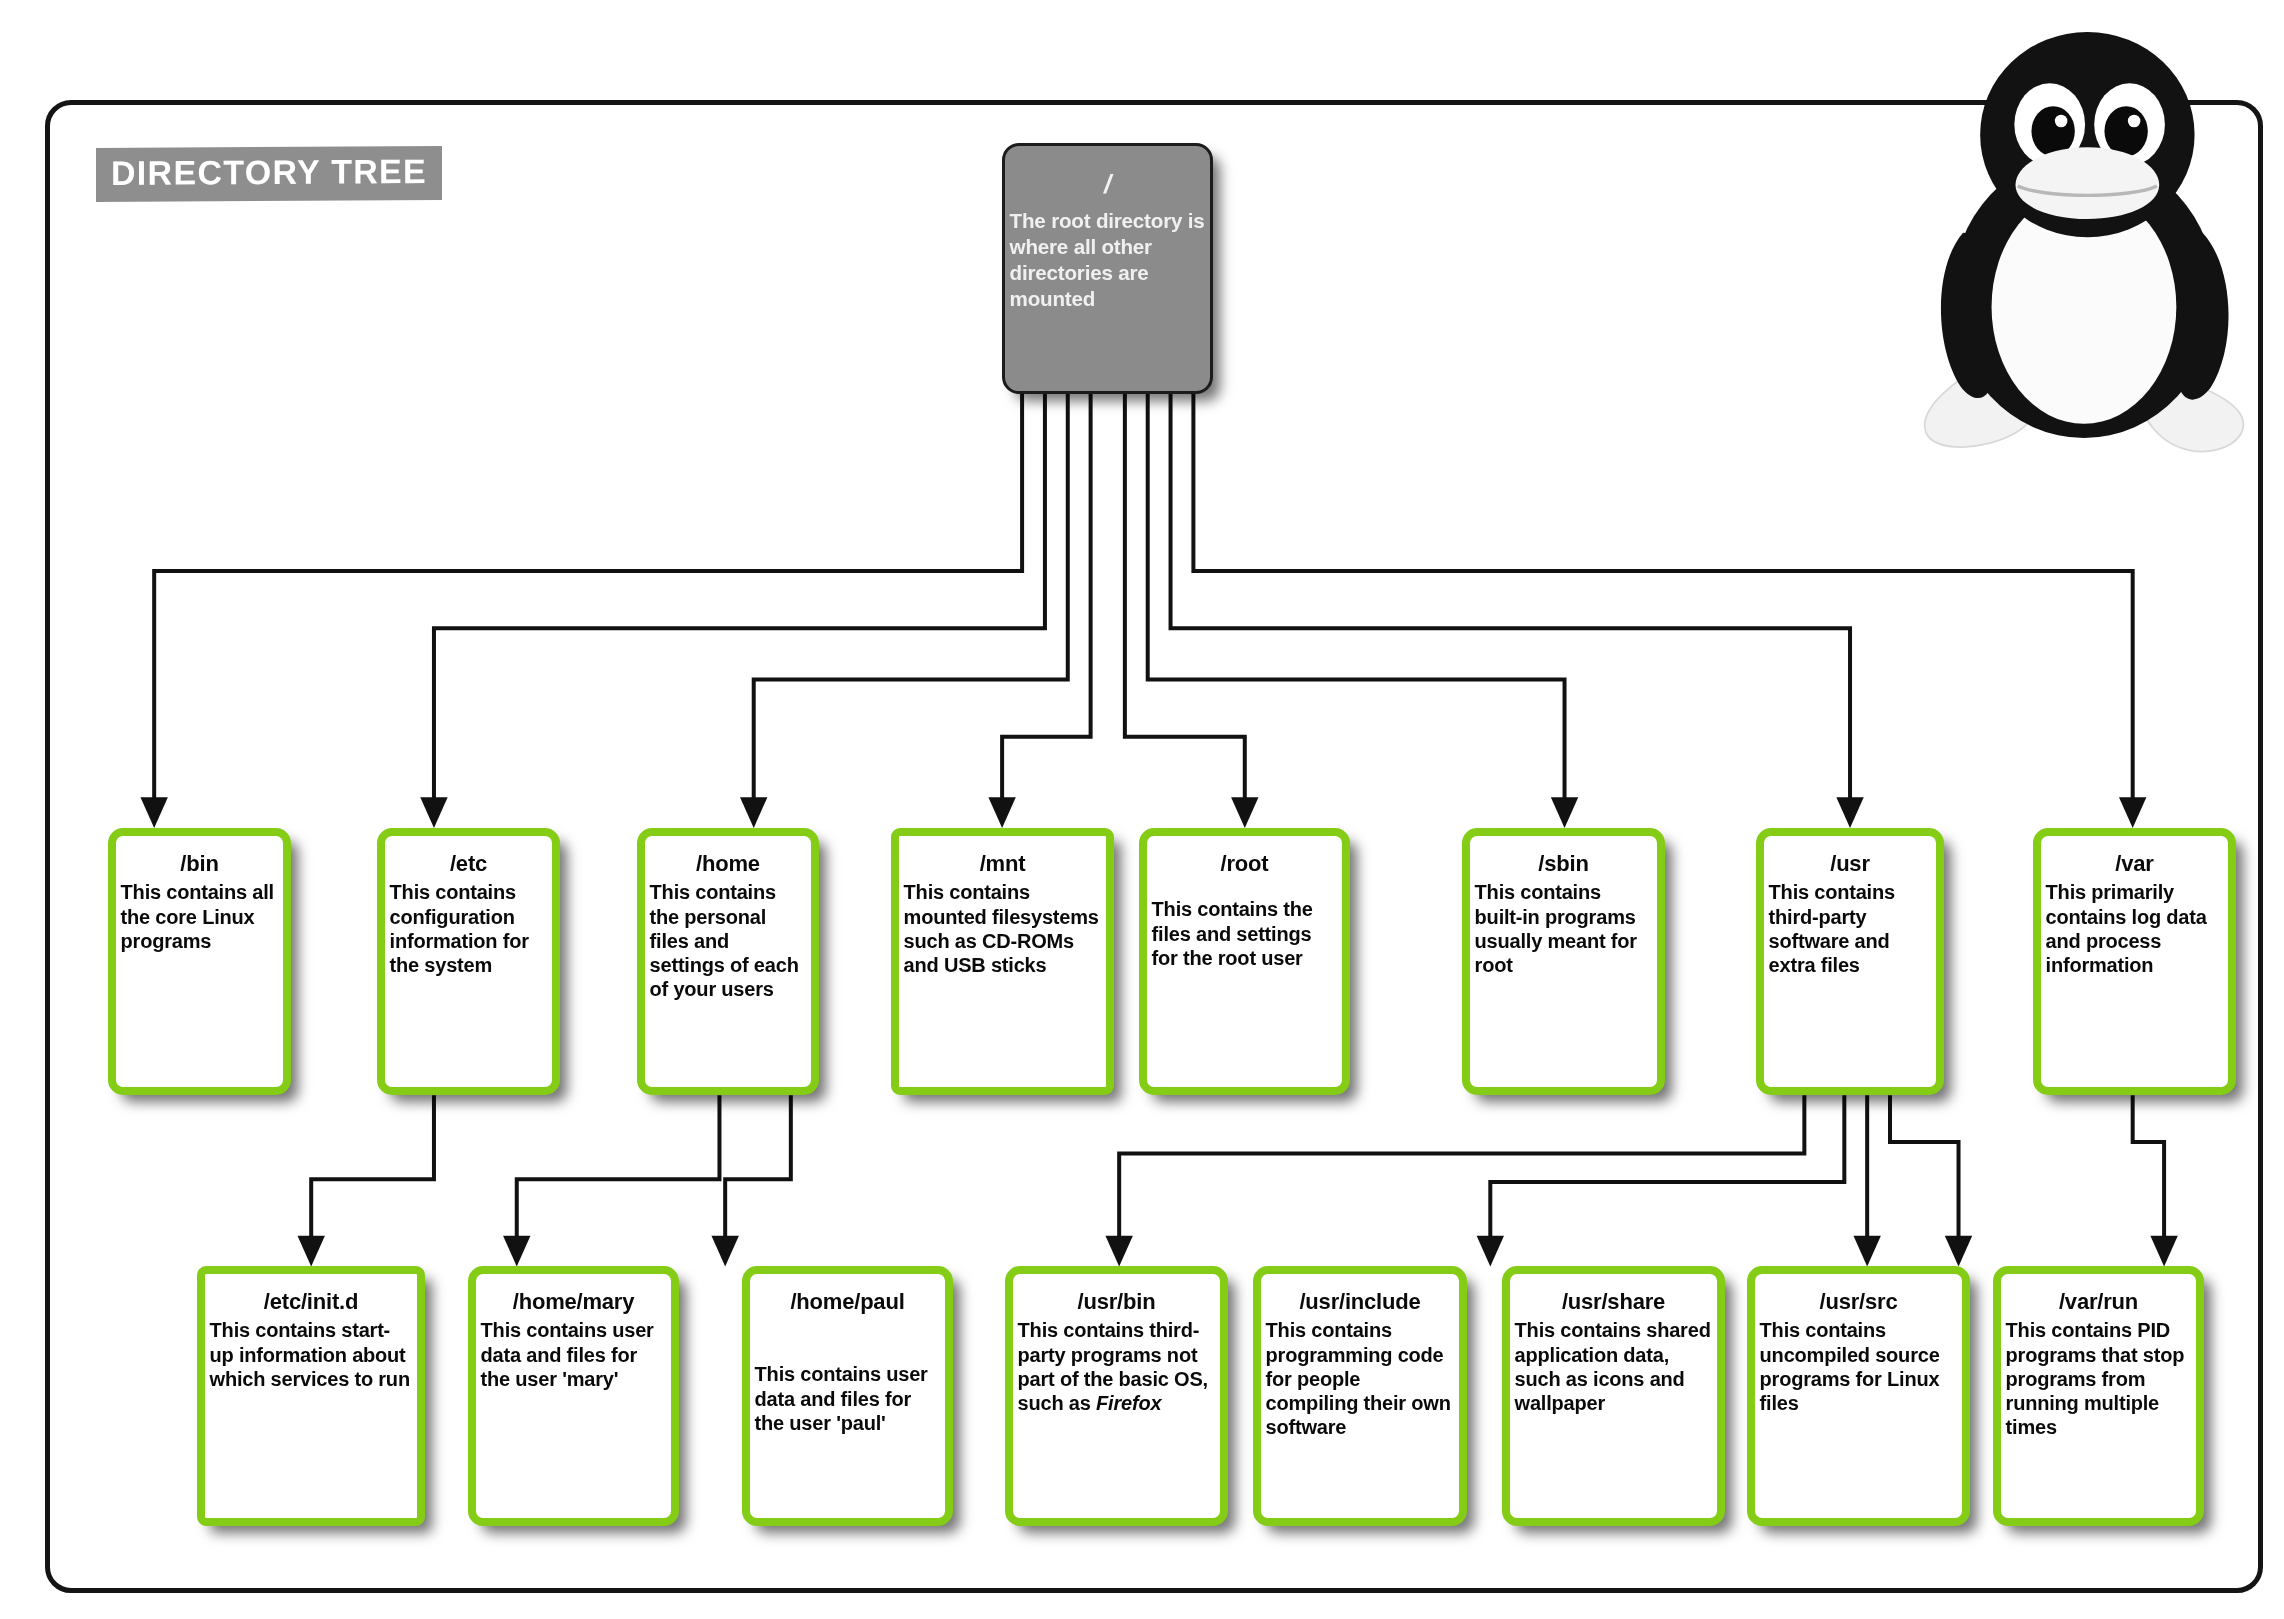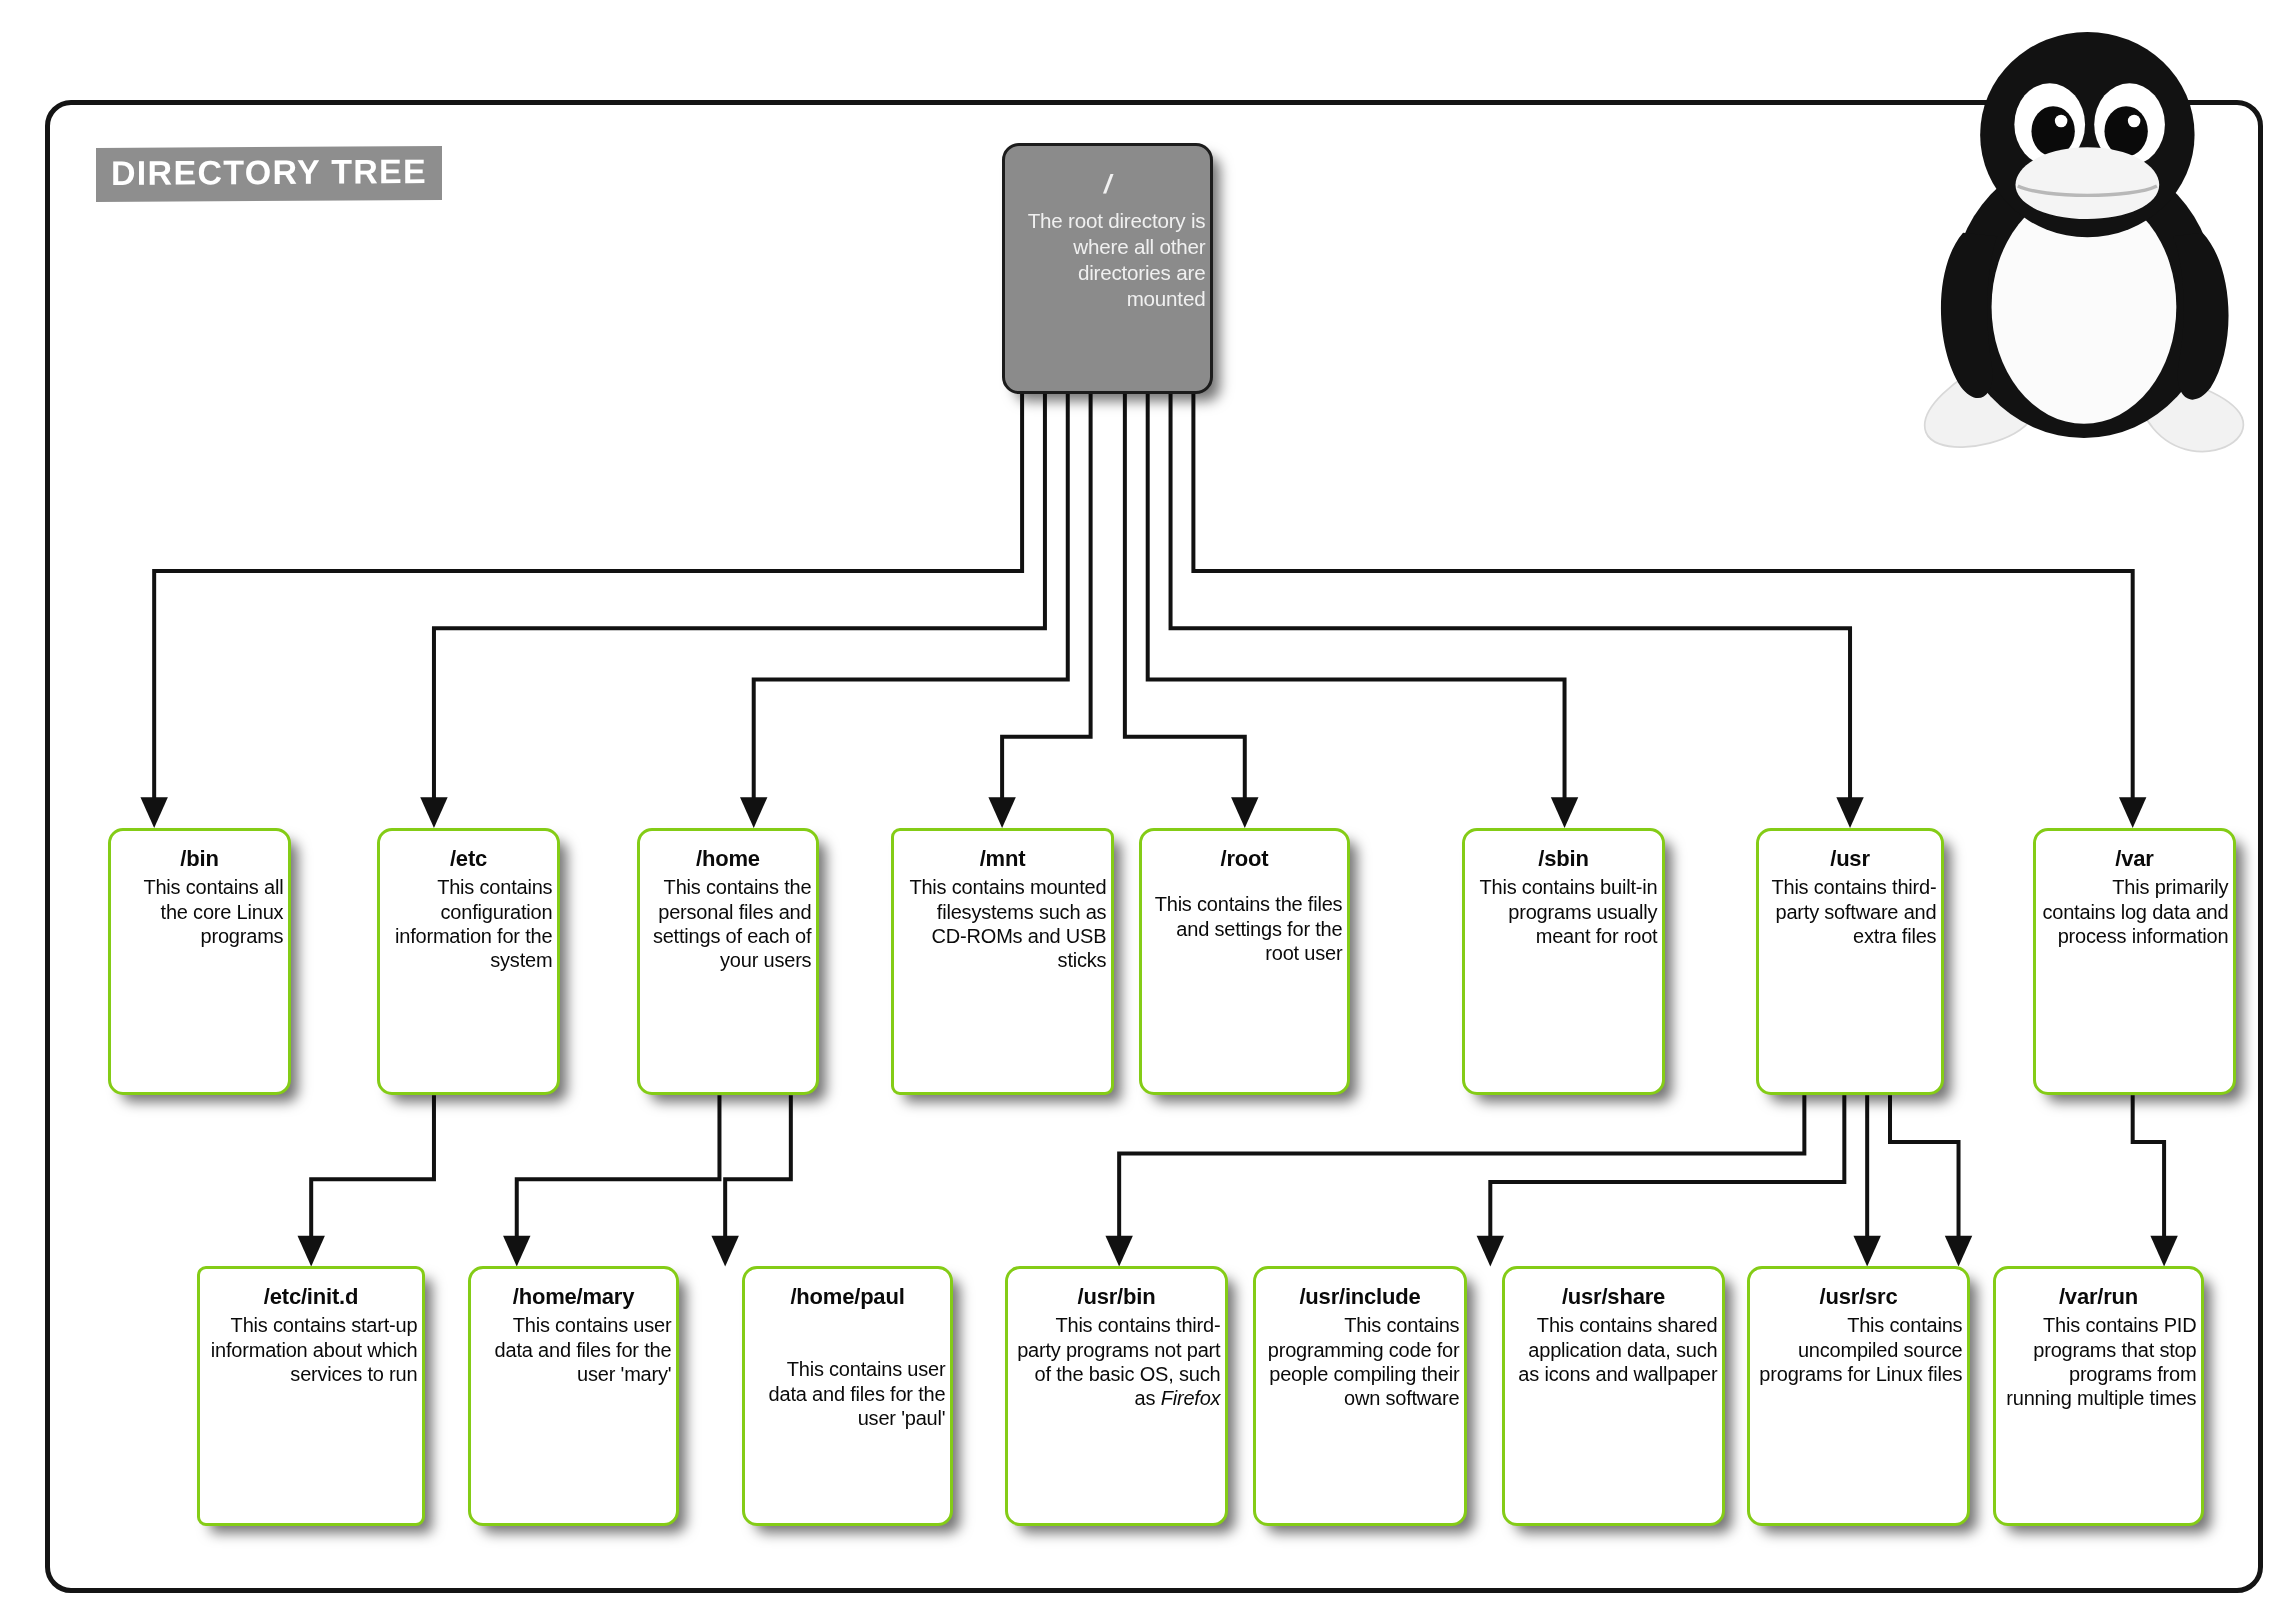--- a/index.html
+++ b/index.html
@@ -45,21 +45,21 @@
     width:2284px;height:1620px;
     pointer-events:none;
   }
   #wires path{fill:none;stroke:#111111;stroke-width:7;}
   #wires polygon{fill:#111111;}
 
   
   .node{
     position:absolute;
     box-sizing:border-box;
-    border:3px solid #84cc16;
+    border:8px solid #84cc16;
     border-radius:15px;
     background:#ffffff;
     box-shadow:9.7px 9.7px 12.6px -3.4px rgba(0,0,0,0.55);
     display:flex;
     flex-direction:column;
     align-items:center;
     padding-top:15px;
     overflow:hidden;
   }
   .node .path-label{
@@ -67,23 +67,24 @@
     font-weight:bold;
     color:#0a0a0a;
     letter-spacing:-0.2px;
     white-space:nowrap;
     margin-bottom:3.4px;
   }
   .node .desc{
     font-size:20px;
     line-height:1.21;
     color:#0a0a0a;
-    text-align:right;
+    text-align:left;
     padding:0 4.6px;
     letter-spacing:-0.2px;
+    font-weight:bold;
   }
   .node .desc i{font-style:italic;}
 
   
   #root-node{
     left:1002px;top:143px;
     width:211px;height:251px;
     background:#8b8b8b;
     border:3.4px solid #1c1c1c;
     border-radius:17px;

